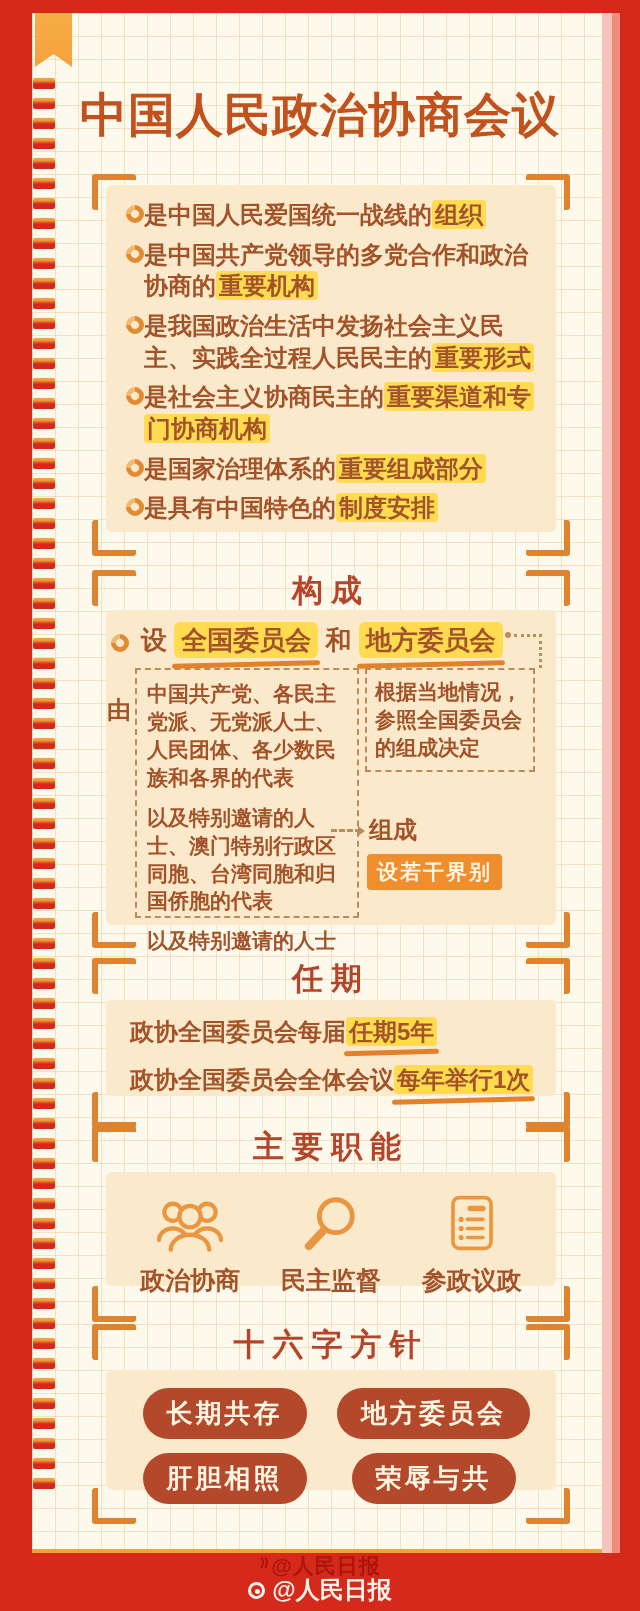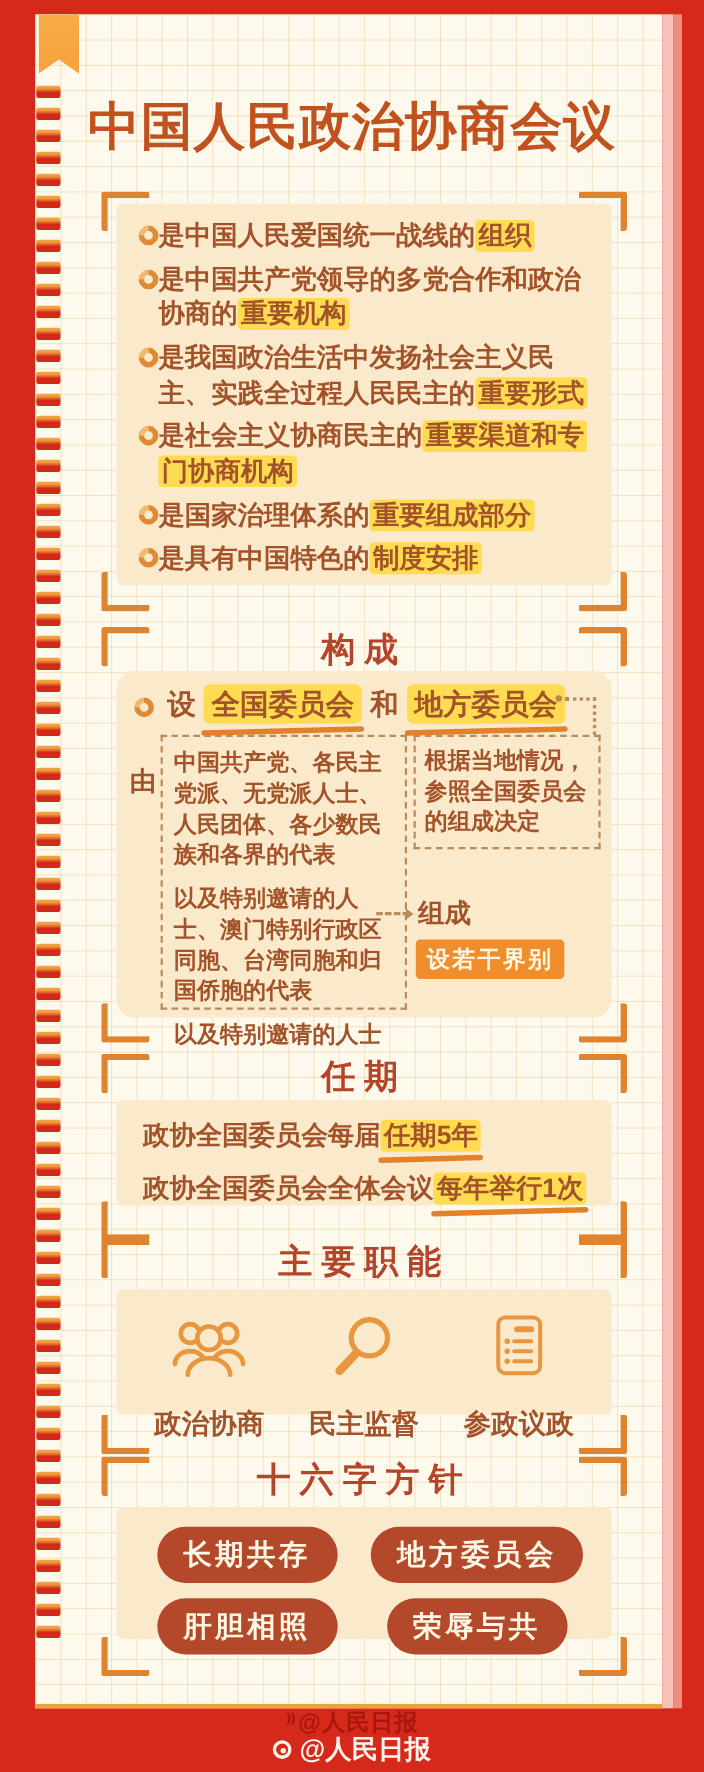--- a/index.html
+++ b/index.html
@@ -52,21 +52,21 @@
       background:#E2802B;border-radius:6px;transform:rotate(-1.5deg);}
 
   
   .overview-panel{top:11px;bottom:24px;padding:14px 14px 10px 20px;overflow:hidden;}
   .bullet-row{display:flex;margin-bottom:8px;}
   .ring{flex:none;width:18px;height:18px;margin-top:6px;border:5px solid #E08B33;
     border-radius:50%;border-top-color:#F2BA70;transform:rotate(-45deg);}
   .bullet-text{font-size:24px;line-height:1.32;font-weight:700;color:var(--brown);}
 
   
-  .comp-panel{top:40px;bottom:23px;padding:10px 8px 8px 12px;border-radius:16px;}
+  .comp-panel{top:40px;bottom:23px;padding:10px 8px 8px 1px;}
   .lead{display:flex;align-items:center;gap:12px;padding-left:4px;height:40px;}
   .lead-text{font-size:26px;font-weight:800;color:var(--brown);}
   .lead .hl{padding:3px 7px;border-radius:6px;}
   .elbow{position:absolute;top:24px;right:14px;width:28px;height:34px;
     border-top:3px dotted var(--dashc);border-right:3px dotted var(--dashc);}
   .elbow::before{content:"";position:absolute;left:-9px;top:-5px;width:6px;height:6px;
     border-radius:50%;background:var(--dashc);}
   .comp-body{display:flex;margin-top:8px;}
   .you-label{flex:none;width:28px;padding-top:26px;font-size:24px;font-weight:800;color:var(--brown);}
   .members-box{flex:none;width:224px;height:250px;border:2px dashed var(--dashc);
@@ -83,21 +83,21 @@
   .sector-badge{display:inline-block;margin:8px 0 0 2px;background:var(--badge);color:var(--cream);
     font-size:21px;font-weight:800;letter-spacing:2px;padding:4px 10px;border-radius:4px;}
 
   
   .term-panel{top:42px;bottom:32px;padding:12px 10px 10px 24px;}
   .term-line{font-size:24px;font-weight:800;color:var(--brown);margin-top:16px;}
   .term-line:first-child{margin-top:4px;}
 
   
   .func-panel{top:46px;bottom:36px;padding:20px 14px 10px;display:flex;justify-content:space-around;align-items:flex-start;}
-  .function-item{display:flex;flex-direction:column;align-items:center;gap:24px;}
+  .function-item{display:flex;flex-direction:column;align-items:center;gap:10px;}
   .func-icon svg{display:block;}
   .function-label{font-size:25px;font-weight:800;color:var(--brown);}
 
   
   .pills-panel{top:46px;bottom:34px;padding:18px 26px;display:grid;
     grid-template-columns:1fr 1fr;gap:14px 20px;justify-items:center;align-items:center;}
   .principle-pill{background:var(--pill);color:var(--cream);font-size:26px;font-weight:800;
     letter-spacing:3px;padding:8px 24px;border-radius:999px;white-space:nowrap;}
 
   

